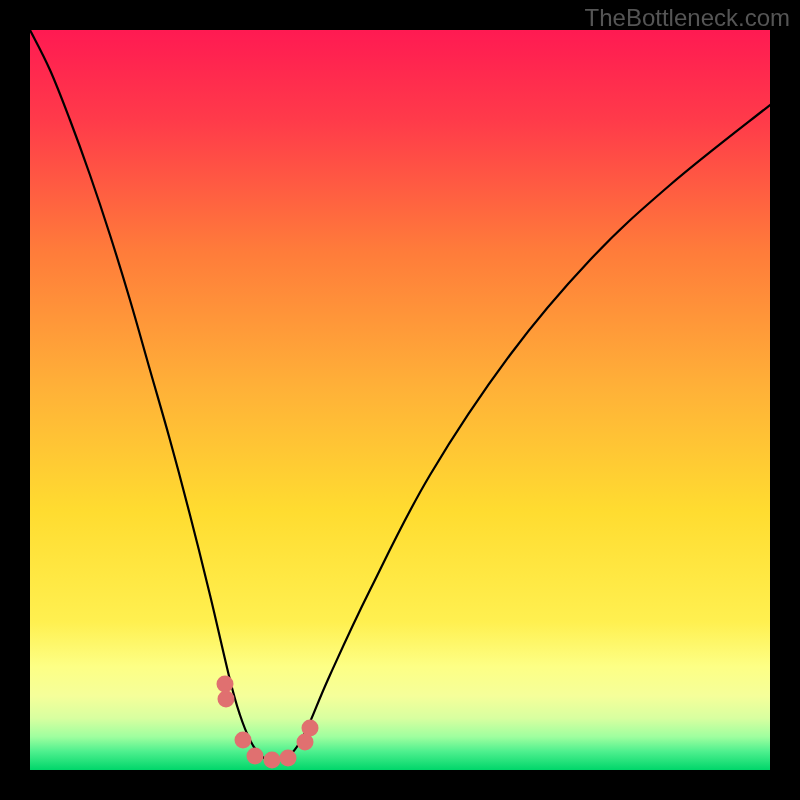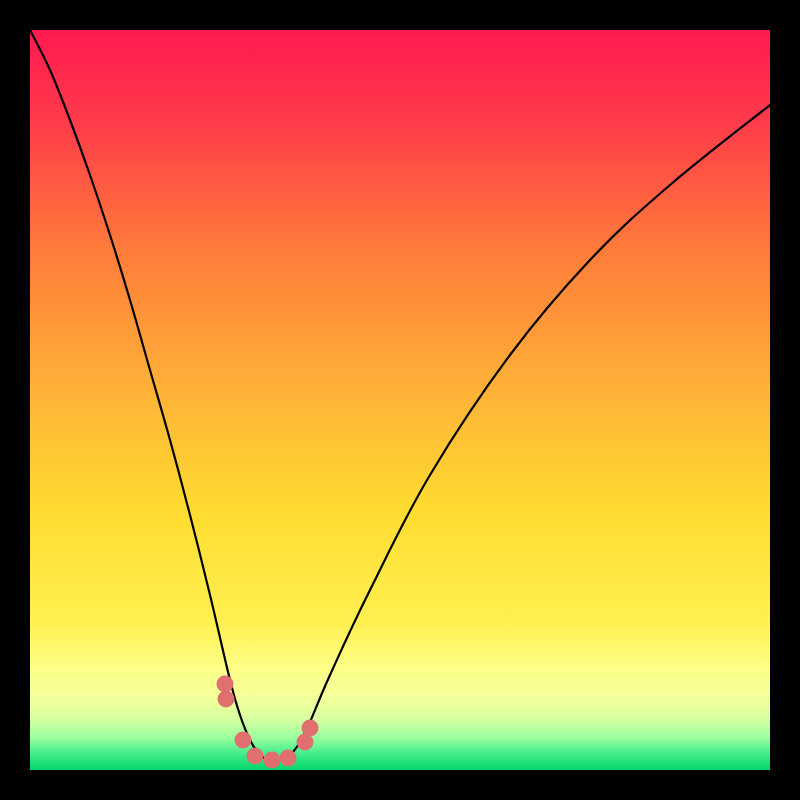--- a/index.html
+++ b/index.html
@@ -68,13 +68,14 @@
           <circle cx="196" cy="669" r="8.5" fill="#e07070" stroke="#c95a5a" stroke-width="0"></circle>
           <circle cx="213" cy="710" r="8.5" fill="#e07070" stroke="#c95a5a" stroke-width="0"></circle>
           <circle cx="225" cy="726" r="8.5" fill="#e07070" stroke="#c95a5a" stroke-width="0"></circle>
           <circle cx="242" cy="730" r="8.5" fill="#e07070" stroke="#c95a5a" stroke-width="0"></circle>
           <circle cx="258" cy="728" r="8.5" fill="#e07070" stroke="#c95a5a" stroke-width="0"></circle>
           <circle cx="275" cy="712" r="8.5" fill="#e07070" stroke="#c95a5a" stroke-width="0"></circle>
           <circle cx="280" cy="698" r="8.5" fill="#e07070" stroke="#c95a5a" stroke-width="0"></circle>
         </g>
     </svg>
   </div>
+  <div class="watermark">TheBottleneck.com</div>
 </div>
 
 </body></html>

